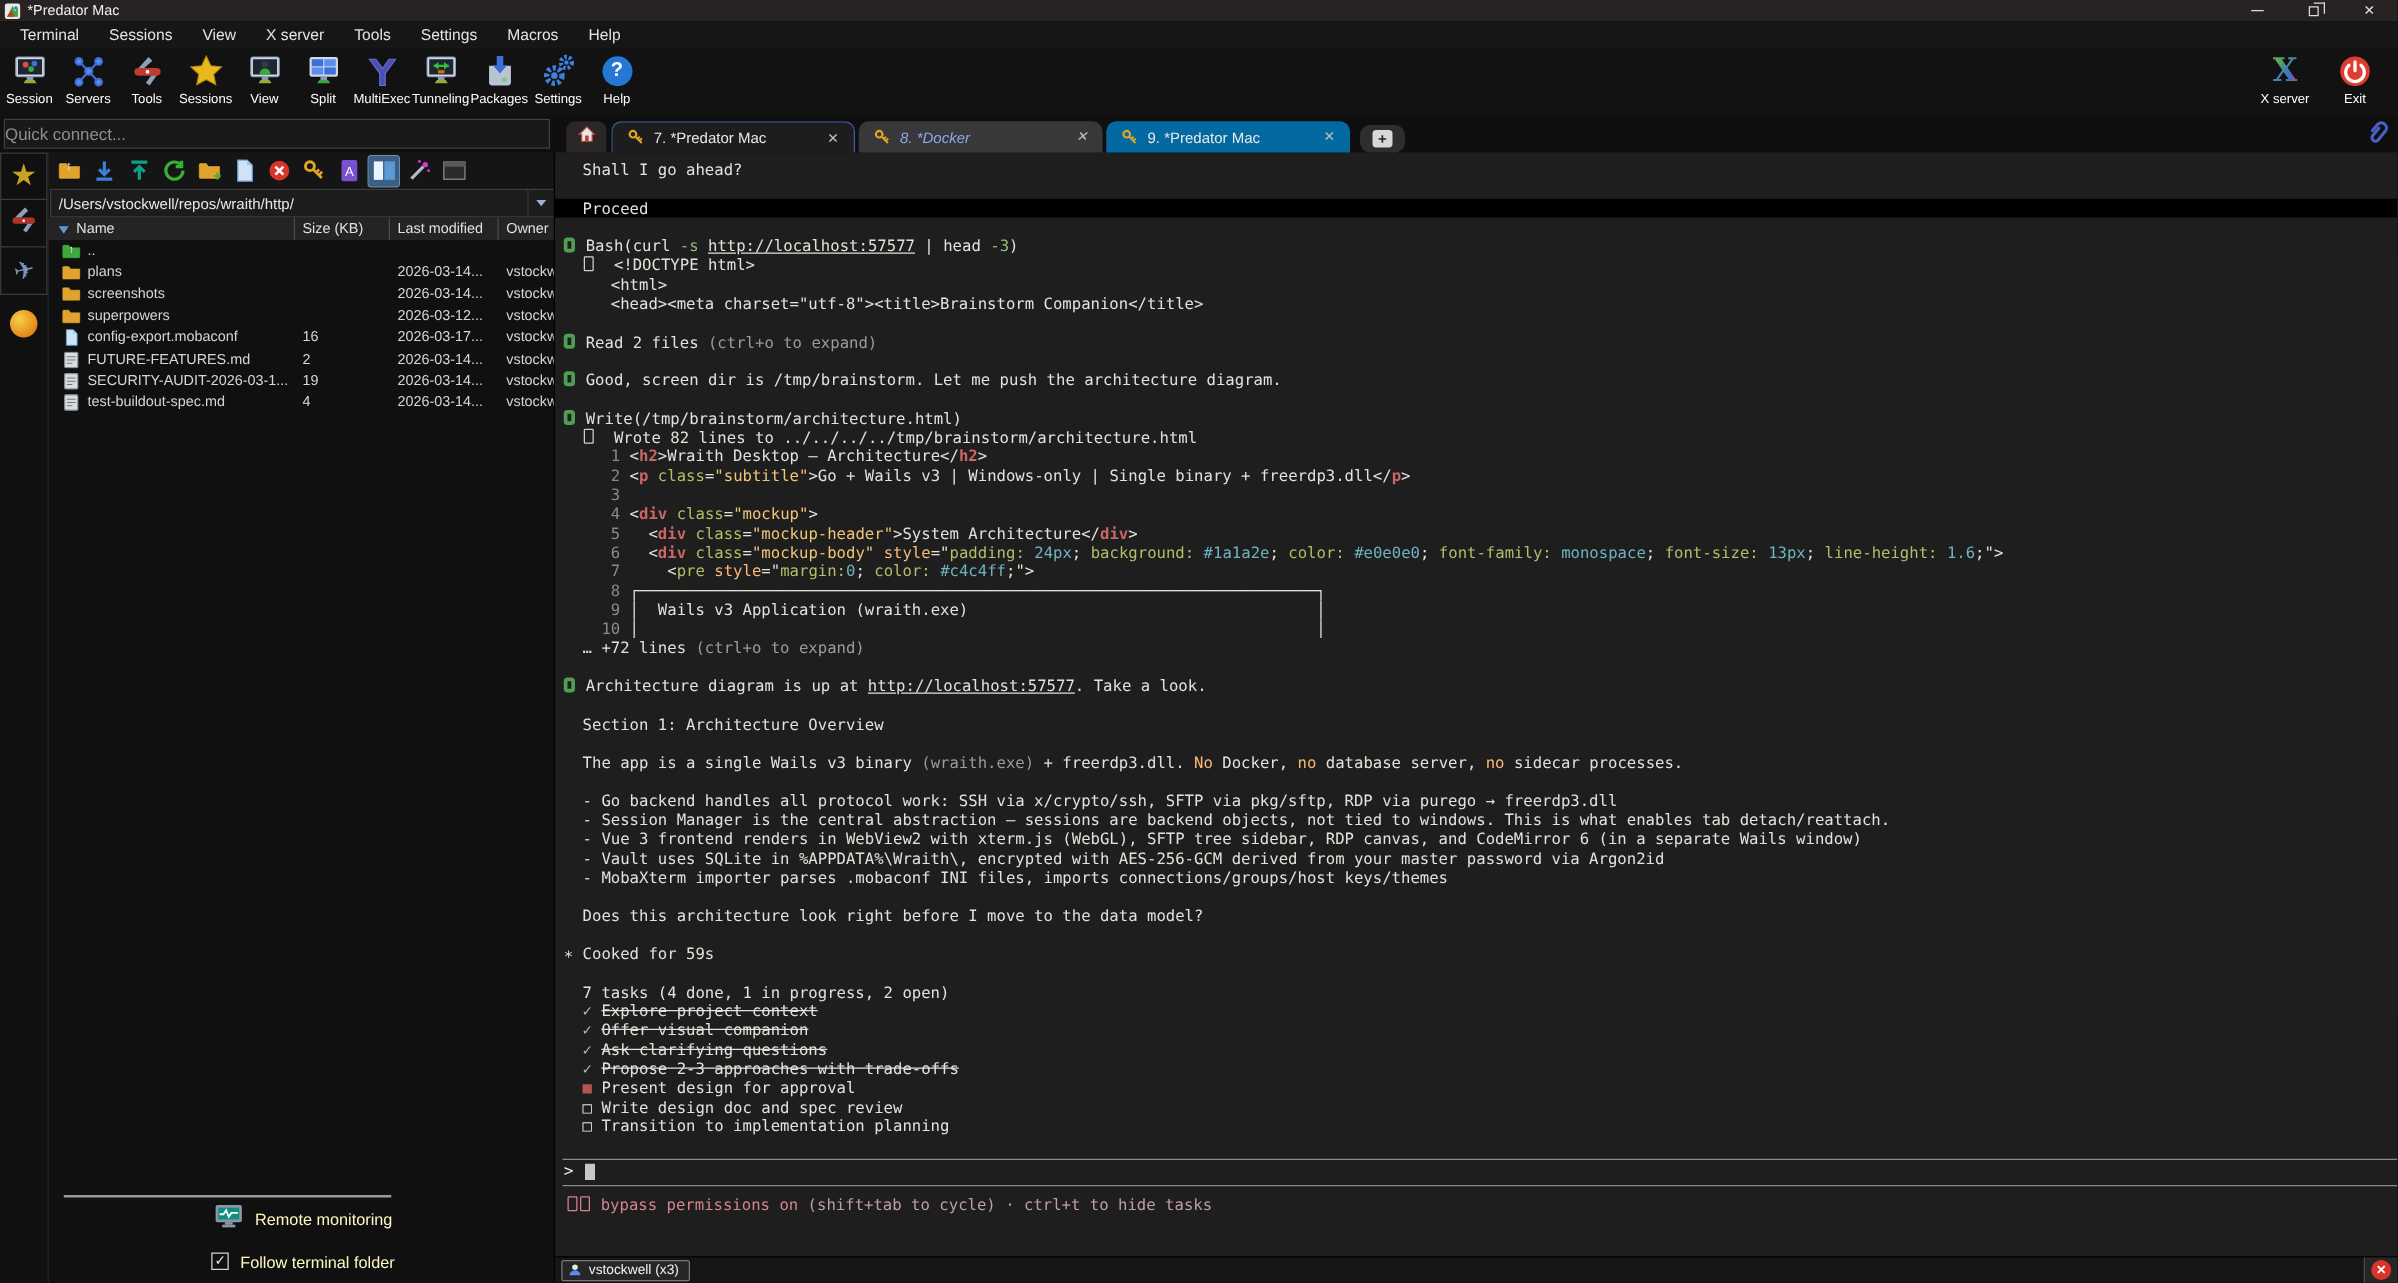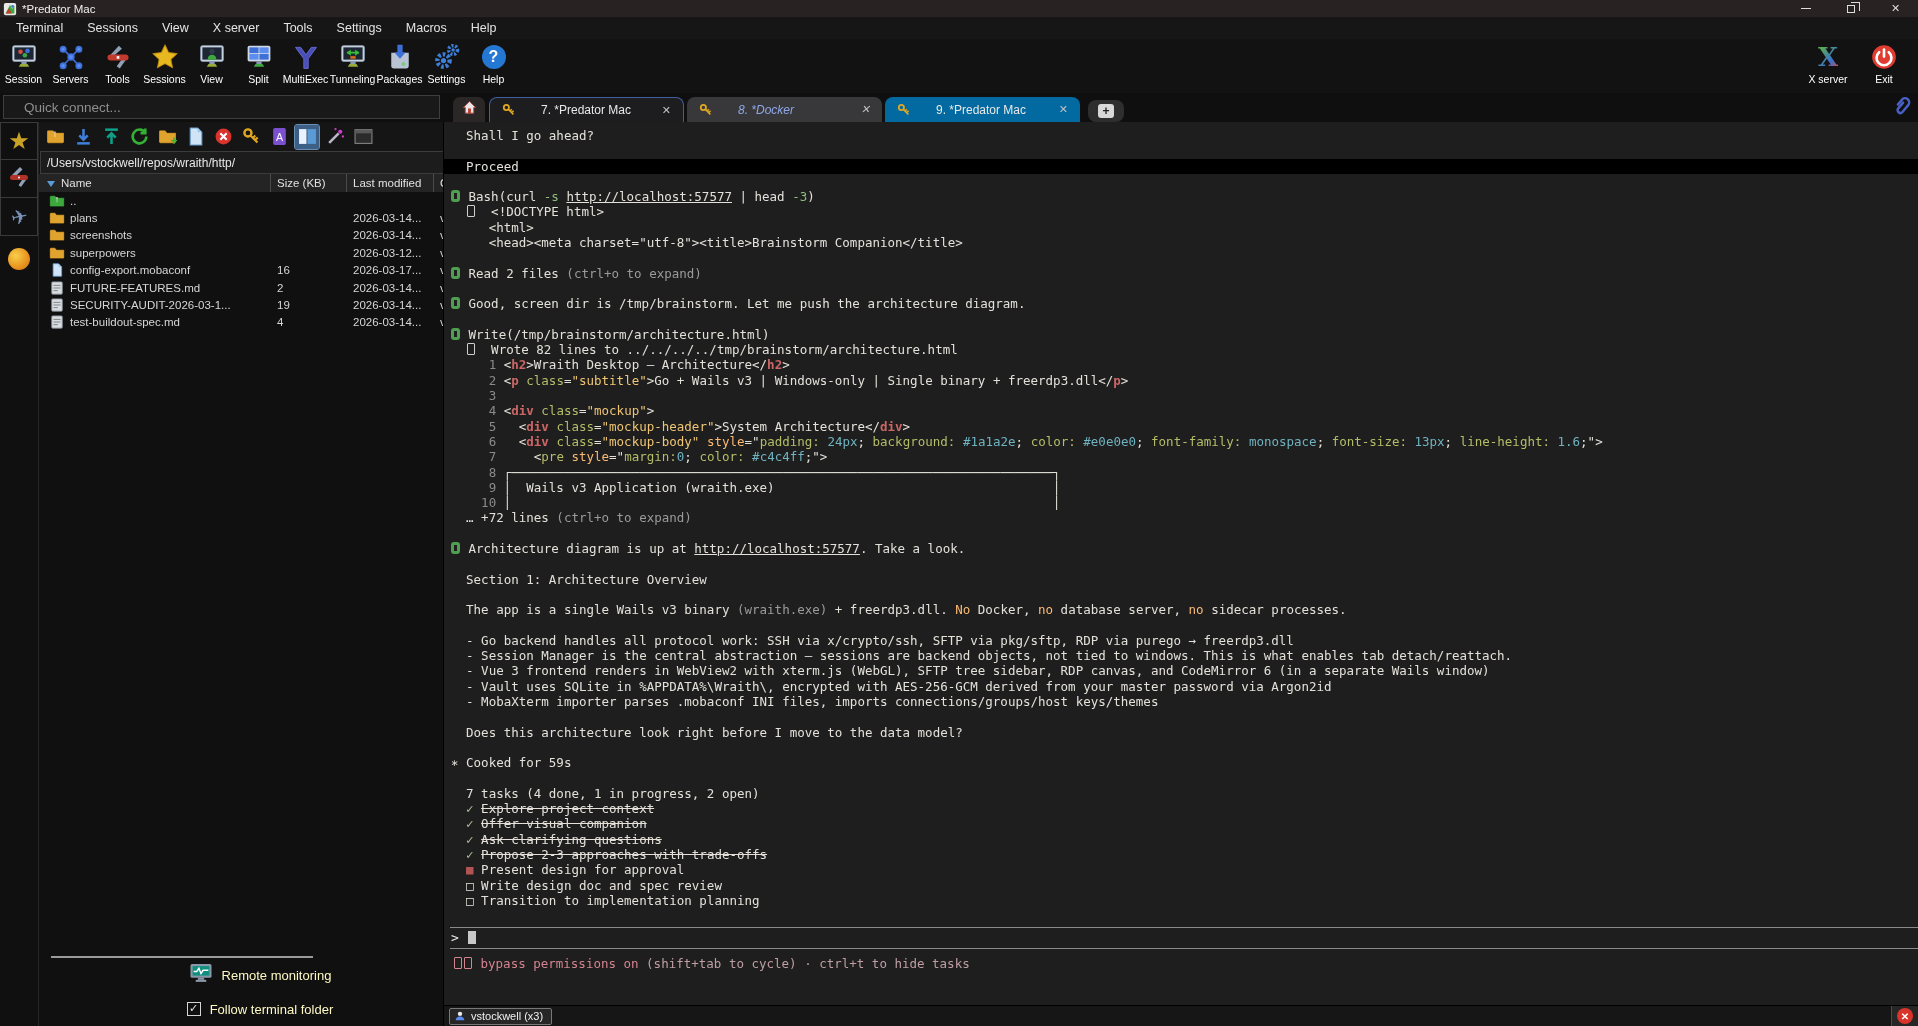--- a/index.html
+++ b/index.html
@@ -30,26 +30,26 @@
   .tb-item.wide { width:56px; }
   .help-circle { width:24px; height:24px; border-radius:50%; background:#2478d4; color:#fff;
     font-size:16px; font-weight:bold; display:flex; align-items:center; justify-content:center; }
   .xserver-x { font-size:26px; font-weight:bold; font-family:"DejaVu Serif", serif;
     background:linear-gradient(135deg,#57a857 20%,#3b6fd4 65%,#d44a3b 95%);
     -webkit-background-clip:text; background-clip:text; color:transparent; line-height:28px; }
   
   .midrow { height:29px; display:flex; background:#0f0f0f; }
   .quickconnect { width:443px; padding:2px 3px; }
   .qc-input { width:100%; height:24px; background:#191919; border:1px solid #3e3e3e;
-    color:#8f8f8f; font-size:13.5px; display:flex; align-items:center; padding-left:20px; }
+    color:#8f8f8f; font-size:13.5px; display:flex; align-items:center; padding-left:0; }
   .tabbar { flex:1; display:flex; align-items:flex-end; padding-left:10px; position:relative; }
   .tab-home { width:32px; height:25px; background:#2c2727; border-radius:7px 7px 0 0;
     display:flex; align-items:center; justify-content:center; margin-right:4px; }
   #tabs { display:flex; align-items:flex-end; gap:3px; }
-  .tab { height:25px; border-radius:8px 8px 0 0; display:flex; align-items:center; gap:25px;
+  .tab { height:25px; border-radius:8px 8px 0 0; display:flex; align-items:center; gap:7px;
     padding:0 12px; font-size:12px; color:#e8e8e8; min-width:195px; }
   .tab .tab-close { margin-left:auto; color:#c0c0c0; font-size:11px; }
   .tab.outlined { background:#1d1d20; border:1px solid #3f5f9f; border-bottom:none; }
   .tab.bluetext { background:#38383a;font-style:italic; }
   .tab.bluetext .tab-label { color:#8fa8e8; }
   .tab.active { background:#0369a1;text-align:center; }
   .tab-plus { width:36px; height:22px; background:#2e2e2e; border-radius:8px; margin-left:8px;
     display:flex; align-items:center; justify-content:center; }
   .tab-plus i { width:16px; height:14px; background:#d8d8d8; border-radius:3px; color:#222;
     font-size:12px; font-weight:bold; font-style:normal; display:flex; align-items:center; justify-content:center; }
@@ -73,21 +73,21 @@
   .pathbar { height:23px; display:flex; padding:0 1px; }
   .path-input { flex:1; background:#1c1c1c; border:1px solid #3c3c3c; color:#e8e8e8;
     font-size:12px; display:flex; align-items:center; padding-left:6px; }
   .path-drop { width:22px; background:#1c1c1c; border:1px solid #3c3c3c; border-left:none;
     display:flex; align-items:center; justify-content:center; }
   .path-drop::after { content:""; border:4px solid transparent; border-top:5px solid #9ab2d8; margin-top:4px; }
   .filetable { font-size:11.5px; color:#d6d6d6; }
   .fhead { display:flex; height:18px; background:#242424; align-items:center; color:#e0e0e0; }
   .fhead .c { border-right:1px solid #4a4a4a; height:100%; display:flex; align-items:center; padding-left:6px; }
   .fhead .c:last-child { border-right:none; }
-  .c-name { width:232px; } .c-size { width:76px; } .c-date { width:87px; } .c-owner { flex:1; }
+  .c-name { width:197px; } .c-size { width:76px; } .c-date { width:87px; } .c-owner { flex:1; }
   .sort-tri { width:0; height:0; border:4px solid transparent; border-top:6px solid #5b9bd5;
     margin:5px 6px 0 2px; }
   .frow { display:flex; height:17.4px; align-items:center; }
   .frow .c { padding-left:6px; overflow:hidden; white-space:nowrap; }
   .fname { display:flex; align-items:center; gap:5px; padding-left:10px !important; }
   .fico { width:16px; height:14px; position:relative; flex:none; display:flex; align-items:center; justify-content:center; }
   .fico svg { width:16px; height:14px; }
   .side-spacer { flex:1; }
   .sidedivider { height:2px; background:#9a9a9a; margin-left:12px; width:262px; }
   .remoterow, .followrow { height:34px; display:flex; align-items:center; justify-content:center; gap:9px;

